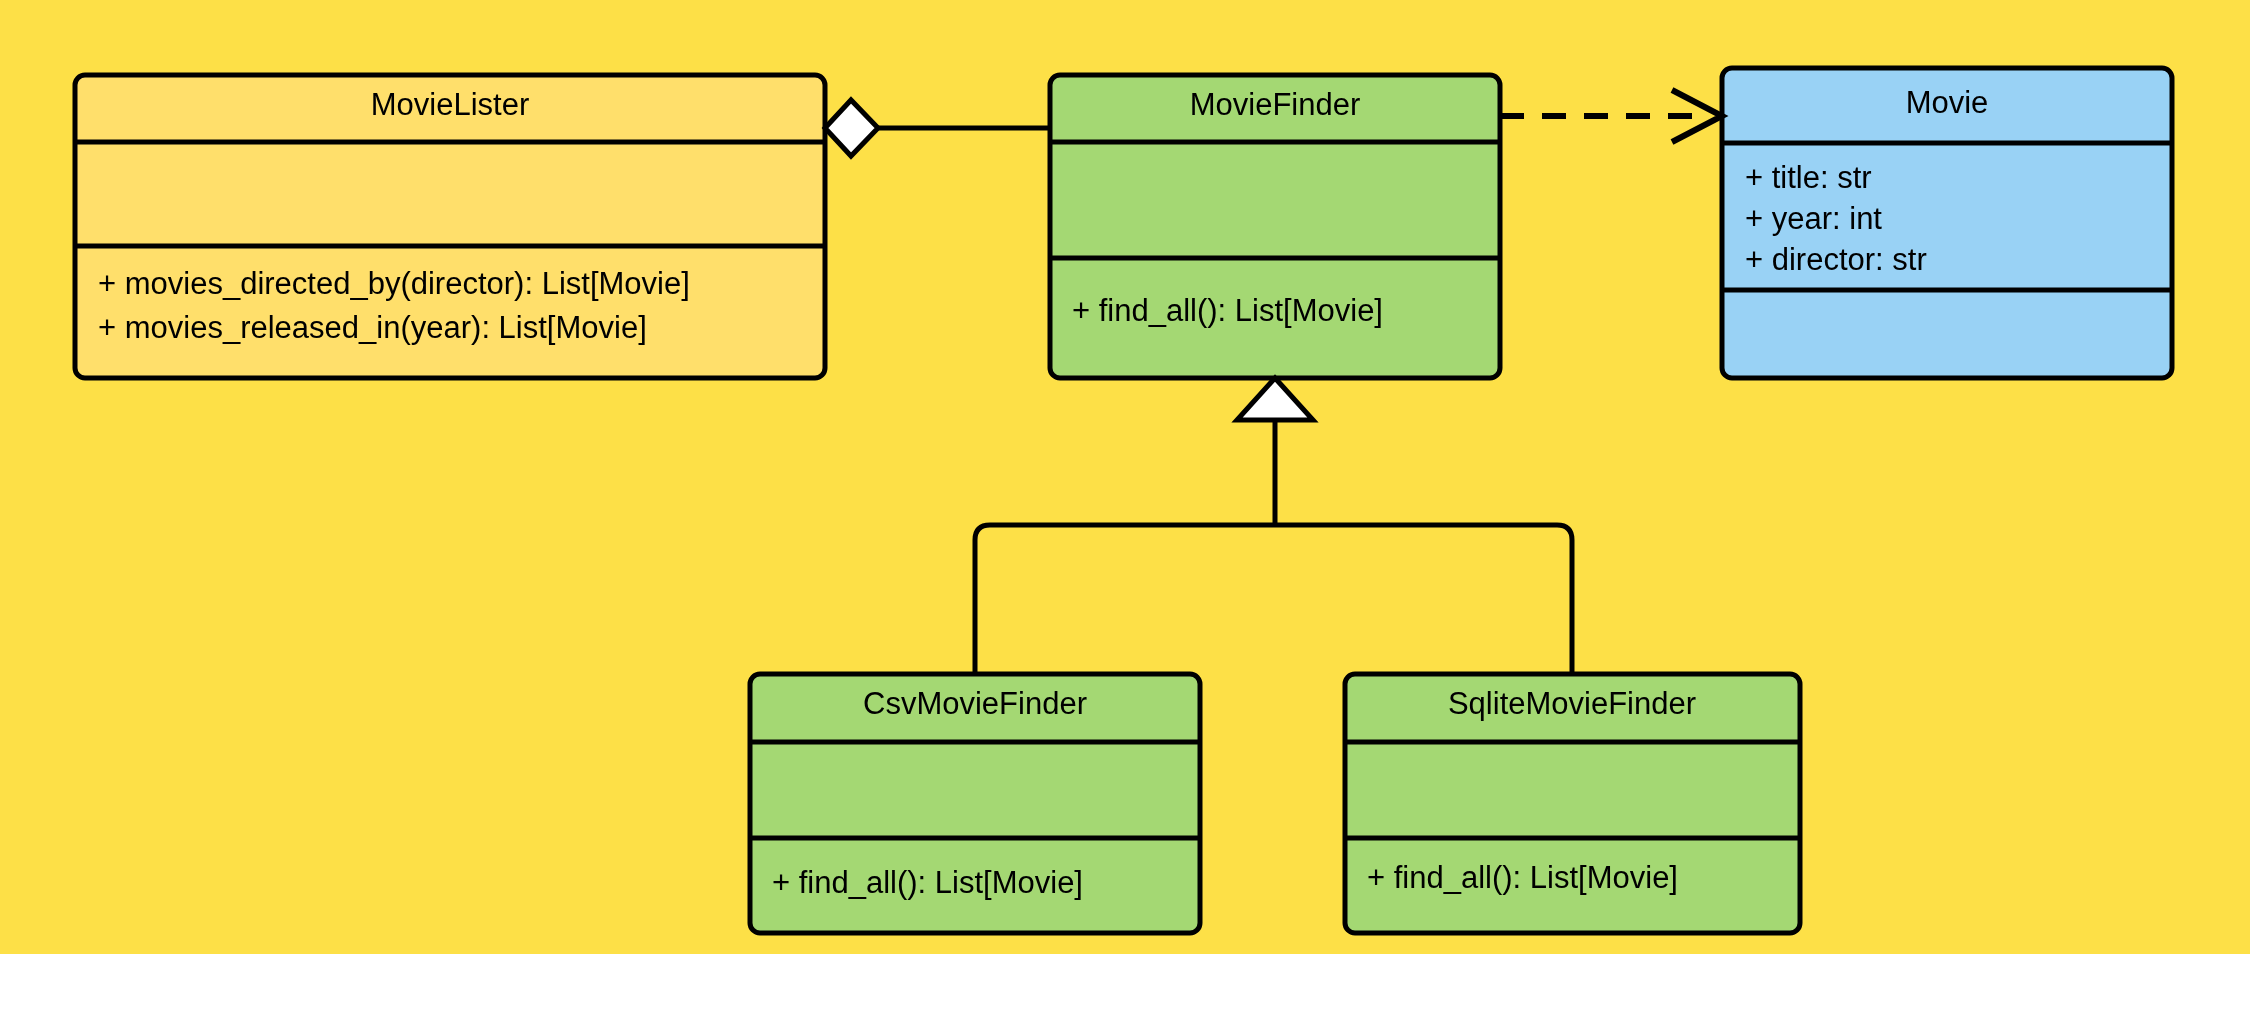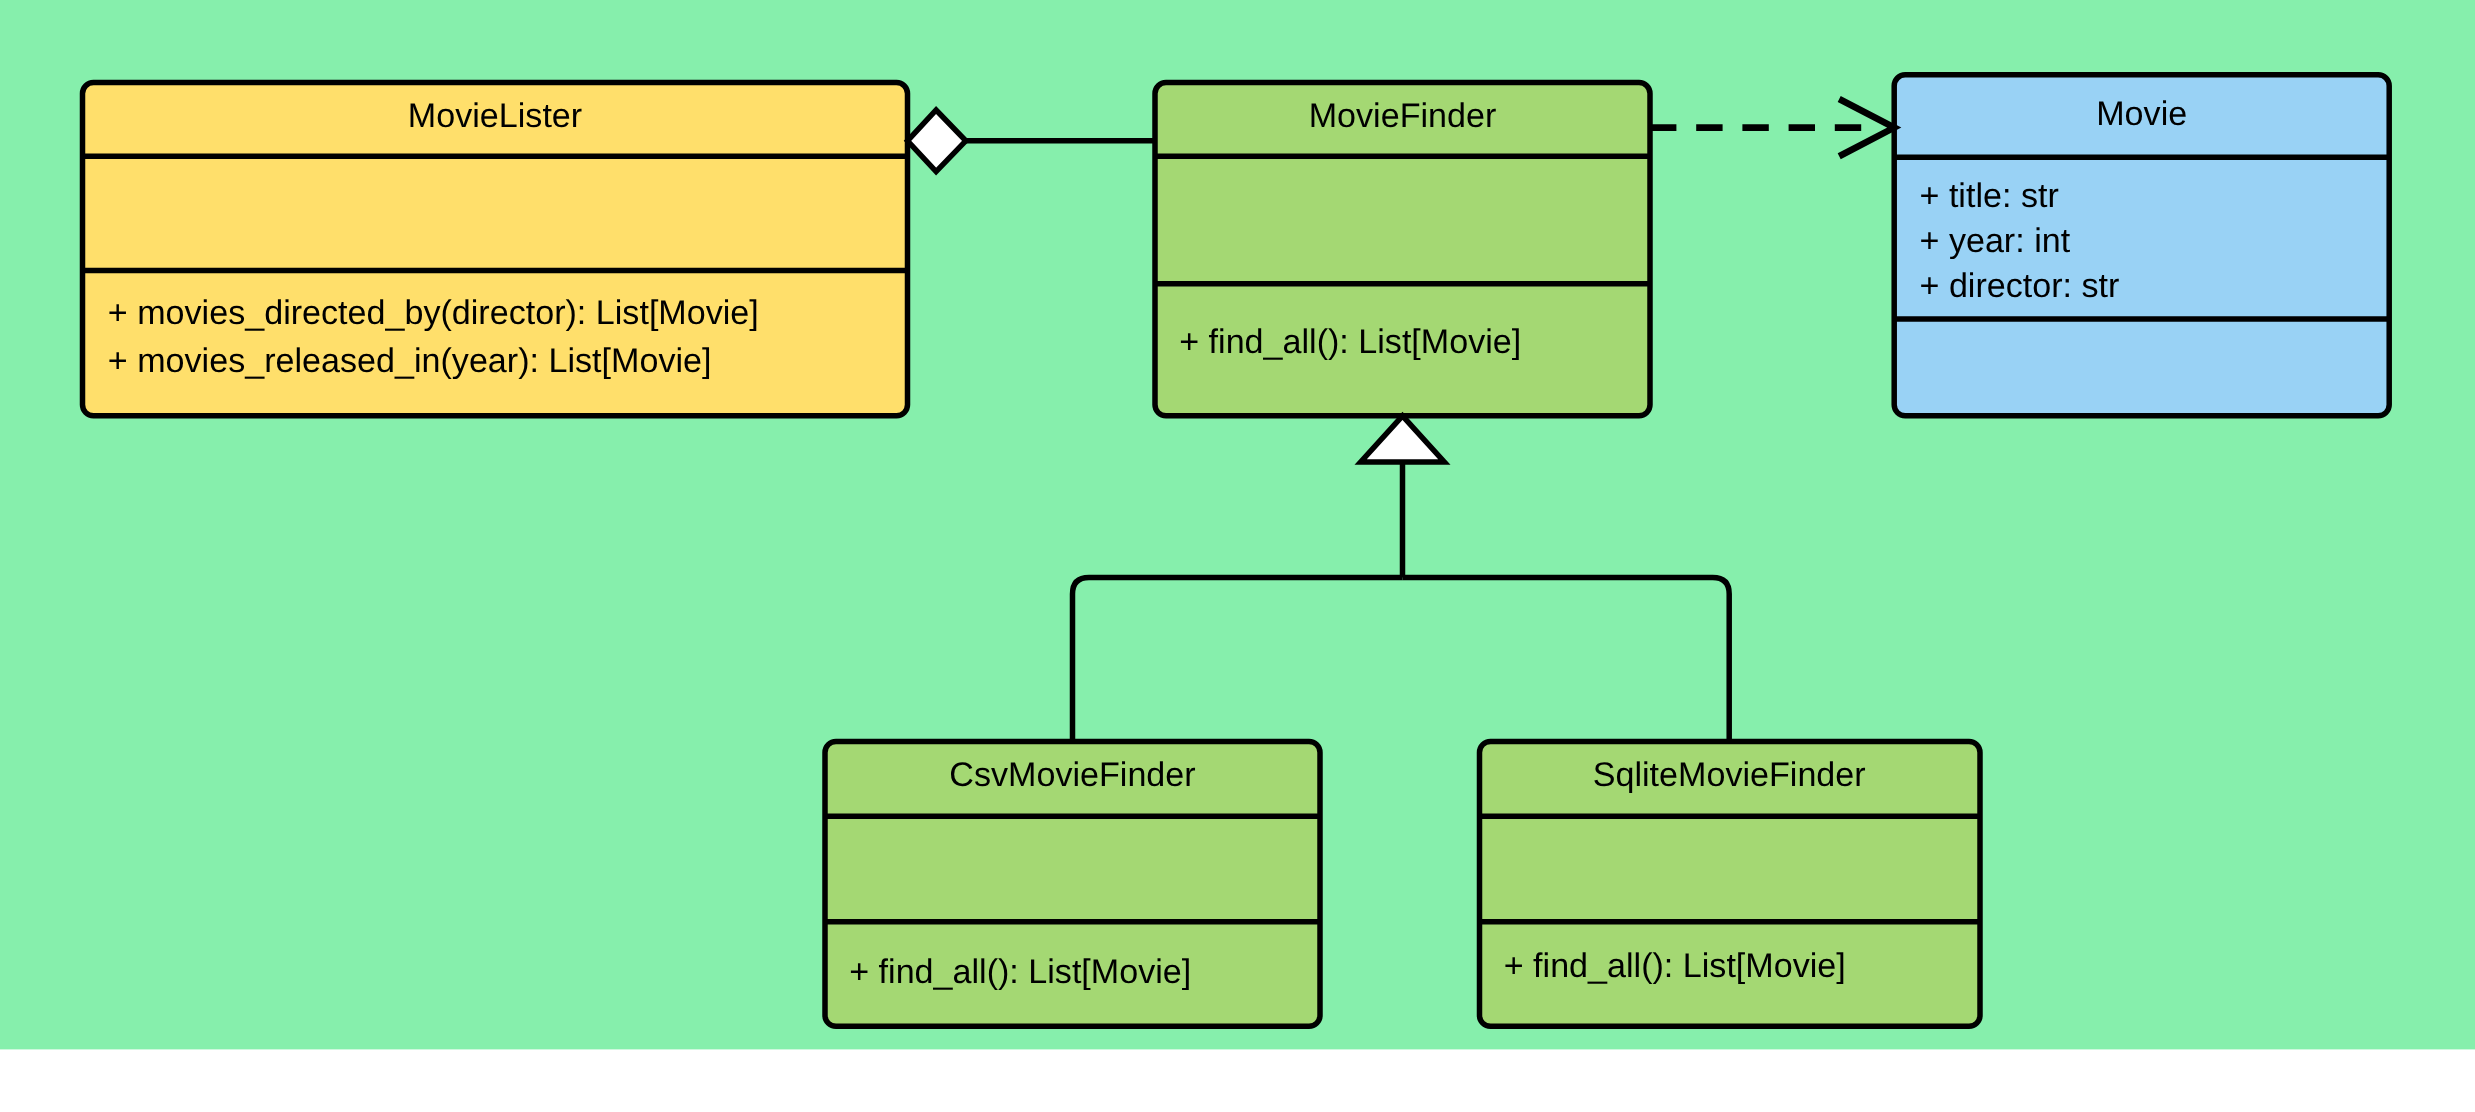--- a/index.html
+++ b/index.html
@@ -10,21 +10,21 @@
   body {
     width: 2250px;
     height: 1011px;
     font-family: "Liberation Sans", sans-serif;
     overflow: hidden;
   }
   #diagram-root {
     position: relative;
     width: 2250px;
     height: 954px;
-    background: #86efac;
+    background: #fde047;
   }
   svg.uml-canvas {
     display: block;
     width: 2250px;
     height: 1011px;
   }
   .cls-box {
     stroke: #000000;
     stroke-width: 5;
   }

